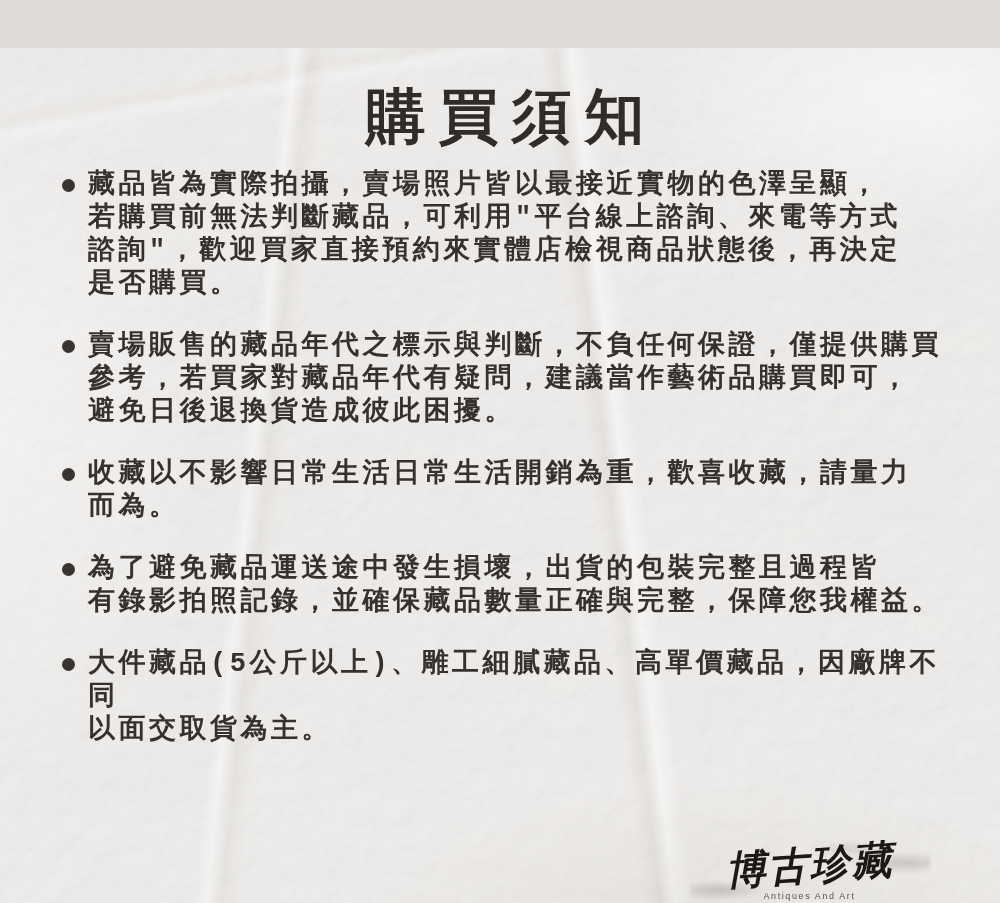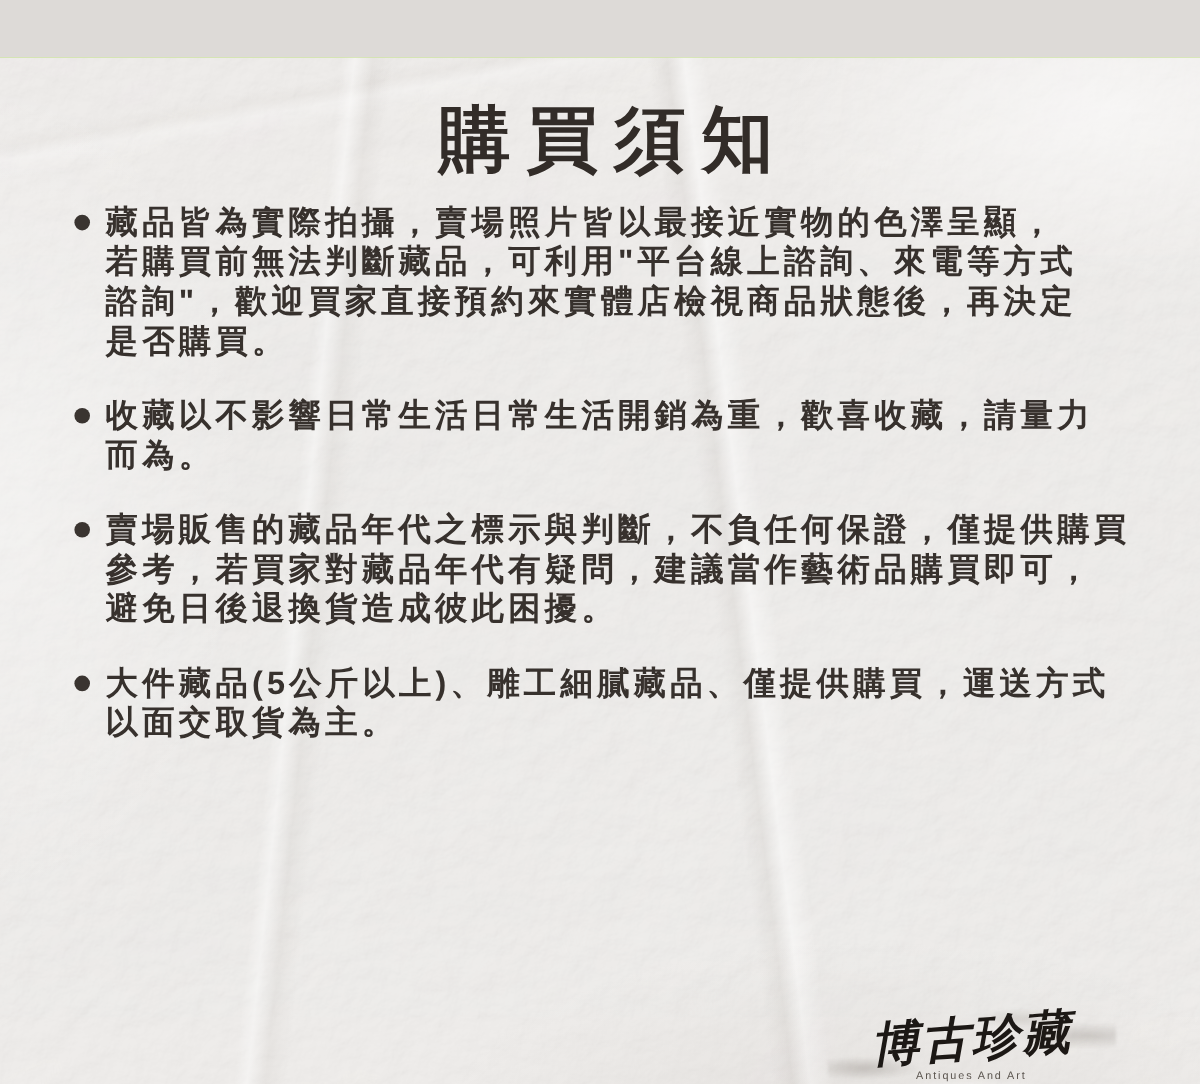--- a/index.html
+++ b/index.html
@@ -68,20 +68,21 @@
   }
   li.notice {
     position: relative;
     padding-left: 28px;
     margin-bottom: 29px;
     font-size: 27px;
     line-height: 33px;
     font-weight: 700;
     letter-spacing: 3.5px;
     color: #37312d;
+    font-family: Liberation Mono, monospace;
   }
   .notice-text {
     white-space: pre-line;
   }
   .bullet {
     position: absolute;
     left: 2px;
     top: 10px;
     width: 13px;
     height: 13px;
@@ -152,32 +153,37 @@
     <ul class="notices">
       <li class="notice">
         <span class="bullet"></span>
         <span class="notice-text">藏品皆為實際拍攝，賣場照片皆以最接近實物的色澤呈顯，
 若購買前無法判斷藏品，可利用"平台線上諮詢、來電等方式
 諮詢"，歡迎買家直接預約來實體店檢視商品狀態後，再決定
 是否購買。</span>
       </li>
       <li class="notice">
         <span class="bullet"></span>
-        <span class="notice-text">收藏以不影響日常生活日常生活開銷為重，歡喜收藏，請量力
-而為。</span>
-      </li>
-      <li class="notice">
-        <span class="bullet"></span>
         <span class="notice-text">賣場販售的藏品年代之標示與判斷，不負任何保證，僅提供購買
 參考，若買家對藏品年代有疑問，建議當作藝術品購買即可，
 避免日後退換貨造成彼此困擾。</span>
       </li>
       <li class="notice">
         <span class="bullet"></span>
-        <span class="notice-text">大件藏品(5公斤以上)、雕工細膩藏品、僅提供購買，運送方式
+        <span class="notice-text">收藏以不影響日常生活日常生活開銷為重，歡喜收藏，請量力
+而為。</span>
+      </li>
+      <li class="notice">
+        <span class="bullet"></span>
+        <span class="notice-text">為了避免藏品運送途中發生損壞，出貨的包裝完整且過程皆
+有錄影拍照記錄，並確保藏品數量正確與完整，保障您我權益。</span>
+      </li>
+      <li class="notice">
+        <span class="bullet"></span>
+        <span class="notice-text">大件藏品(5公斤以上)、雕工細膩藏品、高單價藏品，因廠牌不同
 以面交取貨為主。</span>
       </li>
     </ul>
   </div>
 
   <div class="logo">
     <span class="logo-name">博古珍藏</span>
     <span class="logo-sub">Antiques And Art</span>
   </div>
 

